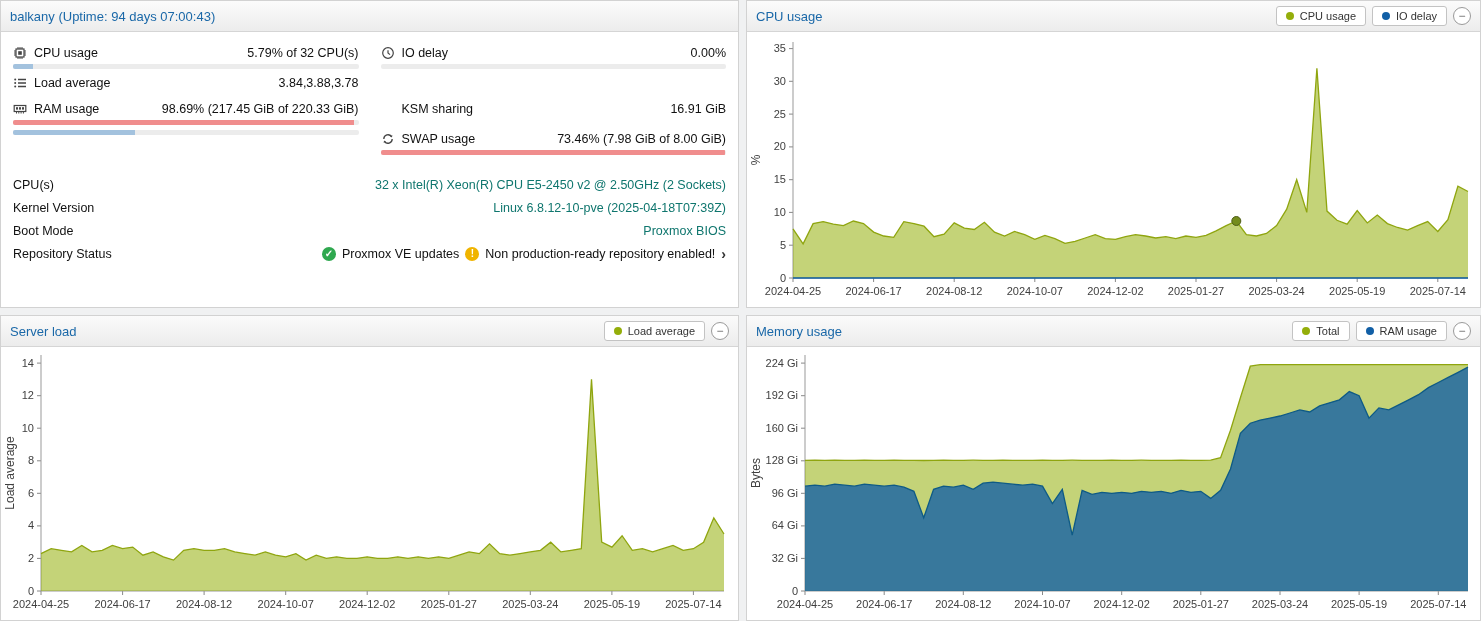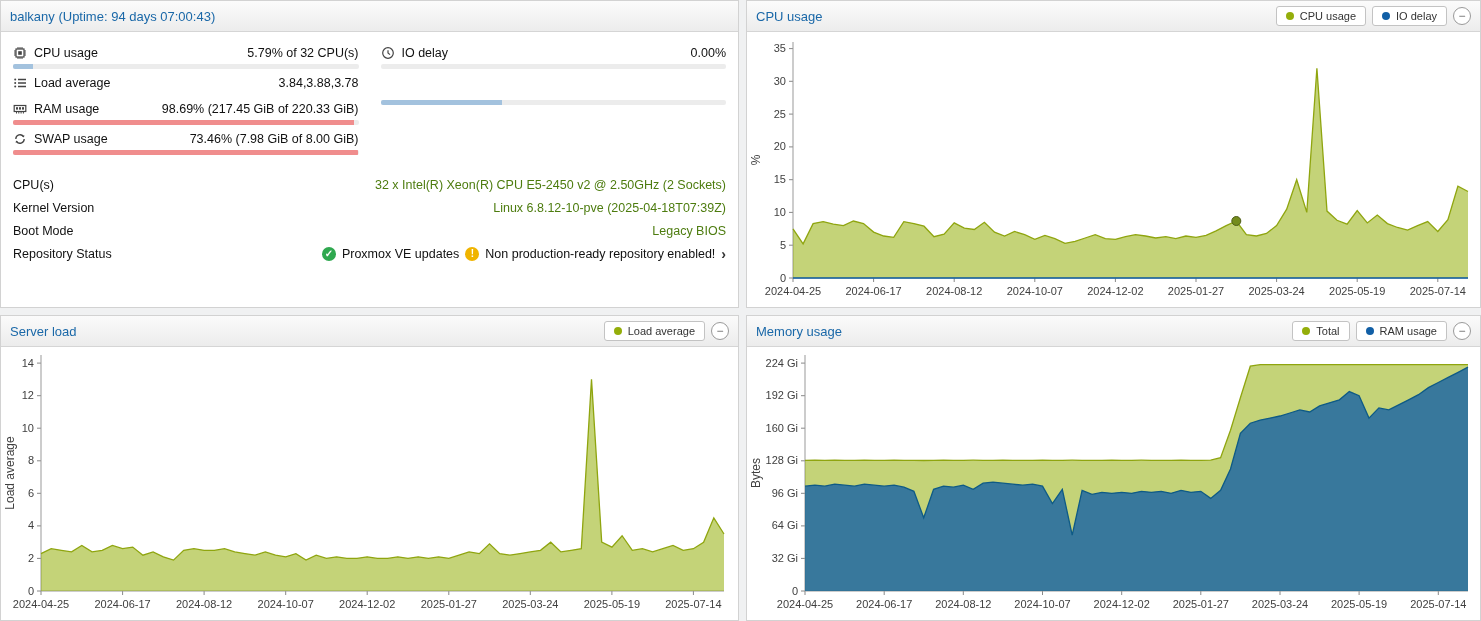--- a/index.html
+++ b/index.html
@@ -19,21 +19,21 @@
   .stat-row .lbl{color:#111;}
   .stat-row .val{margin-left:auto;text-align:center;}
   .ic{width:14px;height:14px;display:inline-flex;flex:0 0 14px;}
   .bar{height:5px;background:#ececec;border-radius:2px;overflow:hidden;margin-top:1px;}
   .bar-fill{height:100%;}
   .bar-fill.blue{background:#a3c2de;}
   .bar-fill.red{background:#f08d8d;}
   .info-block{margin-top:16px;}
   .info{display:flex;padding:4.5px 0;}
   .info .ilabel{color:#111;text-align:right;}
-  .info .ivalue{margin-left:auto;text-align:center;color:#4d7c0f;}
+  .info .ivalue{margin-left:auto;text-align:center;color:#0f766e;}
   .repo-value{margin-left:auto;display:flex;align-items:center;gap:6px;}
   .badge{width:14px;height:14px;border-radius:50%;color:#fff;font-size:10px;font-weight:bold;display:inline-flex;align-items:center;justify-content:center;flex:0 0 14px;}
   .badge.ok{background:#2fa84f;}
   .badge.warn{background:#f0b400;color:#fff;}
   .chev{color:#333;font-weight:bold;font-size:14px;line-height:1;cursor:pointer;}
   svg.chart{display:block;}
   .tick{font-size:11px;fill:#404040;font-family:"Liberation Sans",sans-serif;}
   .axis-title{font-size:12px;fill:#404040;font-family:"Liberation Sans",sans-serif;}
 </style>
 </head>
@@ -107,20 +107,27 @@
                   <rect x="9" y="5.2" width="2" height="2.4" fill="#444"></rect>
                 </svg>
             </span>
             <span class="lbl">RAM usage</span>
             <span class="val">98.69% (217.45 GiB of 220.33 GiB)</span>
           </div>
           <div class="bar">
               <div class="bar-fill red" style="width: 98.69%;"></div>
             </div>
         </div>
+        <div class="stat">
+          <div class="stat-row">
+            <span class="ic"></span>
+            <span class="lbl">KSM sharing</span>
+            <span class="val">16.91 GiB</span>
+          </div>
+        </div>
 
         <div class="stat">
           <div class="bar">
               <div class="bar-fill blue" style="width: 35.3%;"></div>
             </div>
         </div>
         <div class="stat">
           <div class="stat-row">
             <span class="ic">
               <svg viewBox="0 0 14 14" width="14" height="14">
@@ -142,21 +149,21 @@
         <div class="info">
           <span class="ilabel">CPU(s)</span>
           <span class="ivalue">32 x Intel(R) Xeon(R) CPU E5-2450 v2 @ 2.50GHz (2 Sockets)</span>
         </div>
         <div class="info">
           <span class="ilabel">Kernel Version</span>
           <span class="ivalue">Linux 6.8.12-10-pve (2025-04-18T07:39Z)</span>
         </div>
         <div class="info">
           <span class="ilabel">Boot Mode</span>
-          <span class="ivalue">Legacy BIOS</span>
+          <span class="ivalue">Proxmox BIOS</span>
         </div>
         <div class="info">
           <span class="ilabel">Repository Status</span>
           <span class="repo-value">
             <span class="badge ok">✓</span>
             <span>Proxmox VE updates</span>
             <span class="badge warn">!</span>
             <span>Non production-ready repository enabled!</span>
             <span class="chev">›</span>
           </span>

